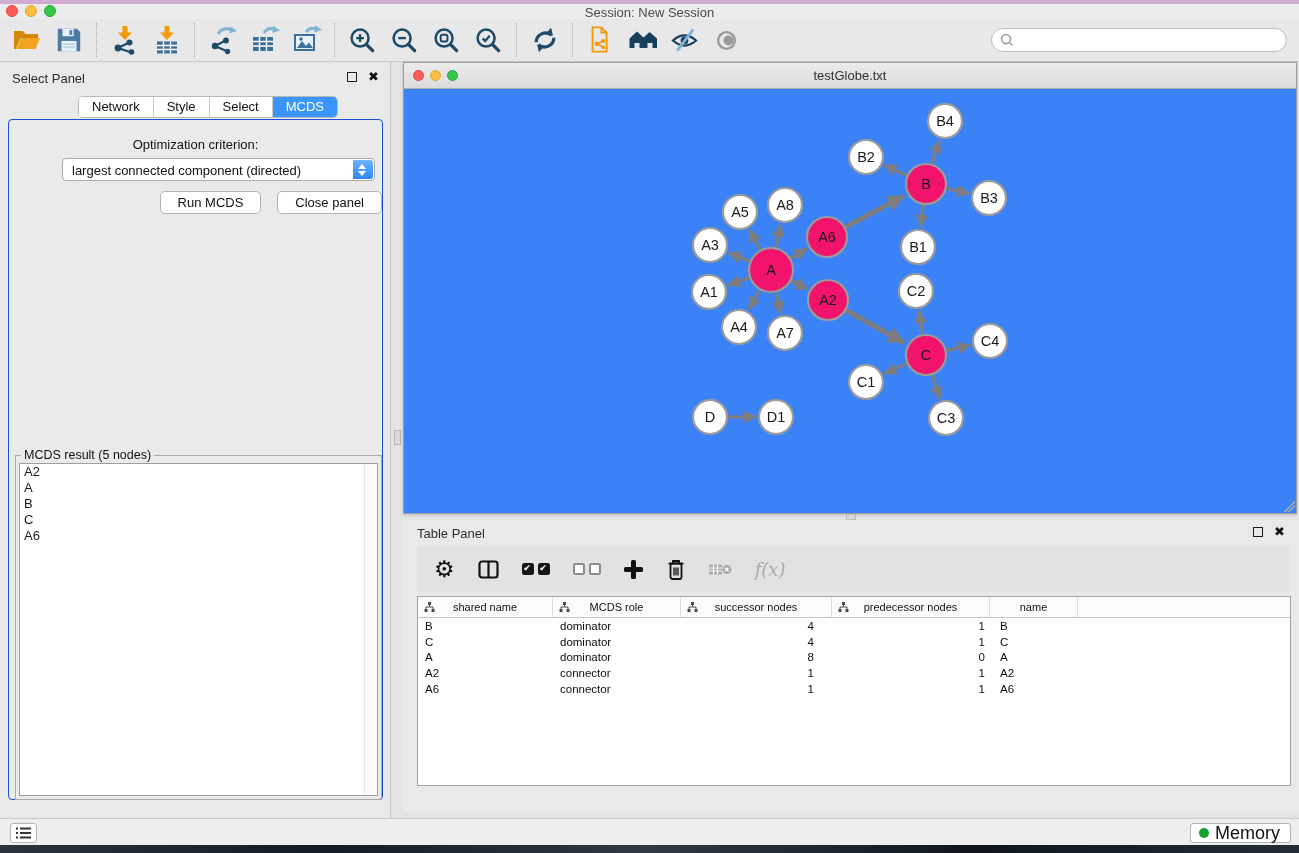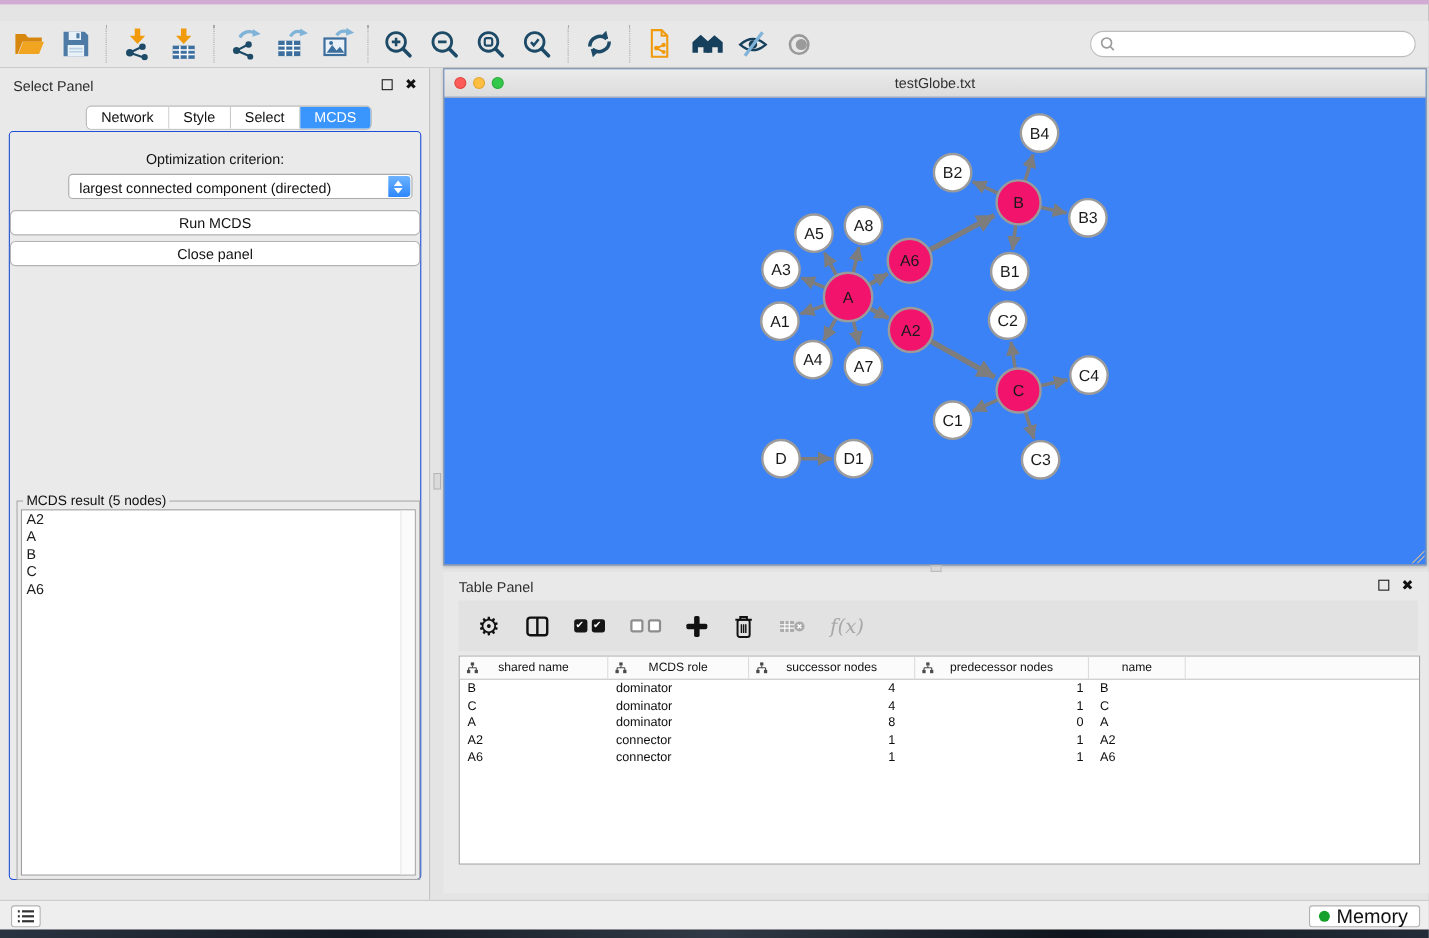--- a/index.html
+++ b/index.html
@@ -38,21 +38,21 @@
   .cp-tab { padding:0 13px; font-size:13px; line-height:20px; color:#111; border-right:1px solid #c9c9c9; background:#fff; }
   .cp-tab:last-child { border-right:none; }
   .cp-tab.active { background:#3a96fc; color:#fff; }
   .cp-content { position:absolute; left:8px; top:57px; width:375px; height:681px; background:#eaeaea; border:1px solid #1d4ed8; border-radius:4px; }
   .opt-label { position:absolute; left:0; width:100%; top:17px; text-align:center; font-size:13px; color:#131313; }
   .criterion { position:absolute; left:33px; top:38px; width:313px; height:23px; background:#fff; border:1px solid #ababab; border-radius:4px;margin-left:20px; }
   .criterion-text { position:absolute; left:9px; top:4px; font-size:13px; color:#111; }
   .stepper { position:absolute; right:1px; top:1px; bottom:1px; width:20px; background:linear-gradient(#6db3ff,#2e86fc); border-radius:0 3px 3px 0; }
   .tri-up { position:absolute; left:5px; top:3.5px; width:0; height:0; border-left:4.5px solid transparent; border-right:4.5px solid transparent; border-bottom:5px solid #fff; }
   .tri-down { position:absolute; left:5px; bottom:3.5px; width:0; height:0; border-left:4.5px solid transparent; border-right:4.5px solid transparent; border-top:5px solid #fff; }
-  .cp-btn-row { position:absolute; left:0; width:100%; top:71px; display:flex; justify-content:space-between; gap:5px;flex-direction:column; }
+  .cp-btn-row { position:absolute; left:0; width:100%; top:71px; display:flex; justify-content:flex-end; gap:16px; }
   .cp-btn { height:23px; padding:0 17px; background:#fff; border:1px solid #b3b3b3; border-radius:5px; font-size:13px; line-height:21px; color:#111; }
   .result-box { position:absolute; left:6px; top:335px; width:367px; height:345px; border:1px solid #a9a9a9; }
   .result-legend { position:absolute; top:-8px; left:5px; background:#eaeaea; padding:0 3px; font-size:12.5px; color:#111; }
   .result-list { position:absolute; left:3px; right:3px; top:7px; bottom:3px; background:#fff; border:1px solid #9e9e9e; overflow:hidden; }
   .result-scroll { position:absolute; right:0; top:0; bottom:0; width:13px; background:#fbfbfb; border-left:1px solid #e6e6e6; }
   .result-item { font-size:13px; line-height:16px; padding-left:4px; }
   .result-item:first-child { margin-top:2px; }
 
   
   .right-col { position:absolute; left:403px; top:0; width:896px; height:756px; }
@@ -116,20 +116,28 @@
 
   .graph-svg text { font-family:"Liberation Sans",sans-serif; }
 </style>
 </head>
 <body>
 
 <div class="app">
 
   <div class="top-strip"></div>
 
+  <div class="titlebar">
+    <div class="lights">
+      <span class="light red"></span>
+      <span class="light yellow"></span>
+      <span class="light green"></span>
+    </div>
+    <div class="app-title">Session: New Session</div>
+  </div>
 
   <div class="toolbar">
     <div class="tb-group">
       <span class="tbicon">
         <svg width="30" height="30" viewBox="0 0 30 30">
             <path fill="#d8870e" d="M2 24V6h9l2.5 3H26v4H8.5L4 24z"></path>
             <path fill="#f0a41f" d="M4.5 24L9 13h19l-4.5 11z"></path>
           </svg>
       </span>
       <span class="tbicon">

